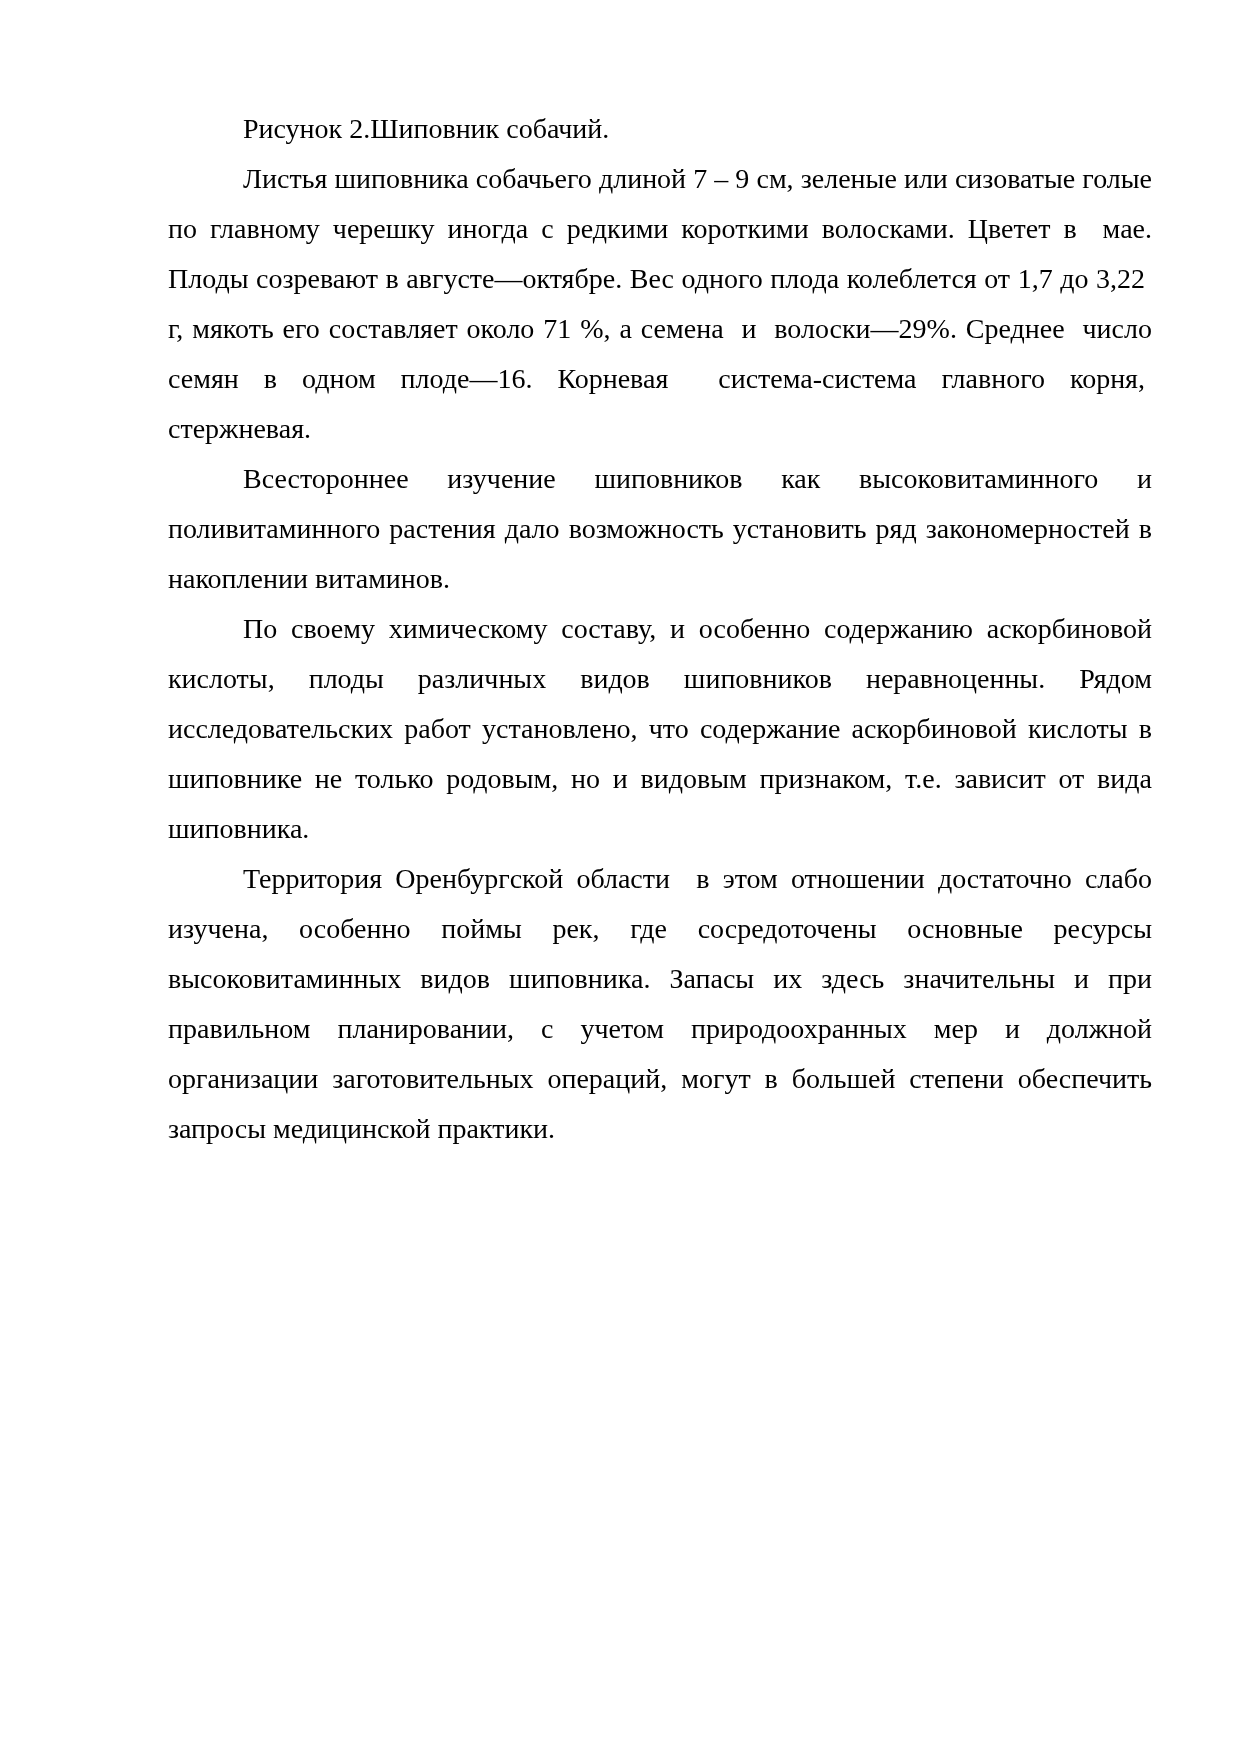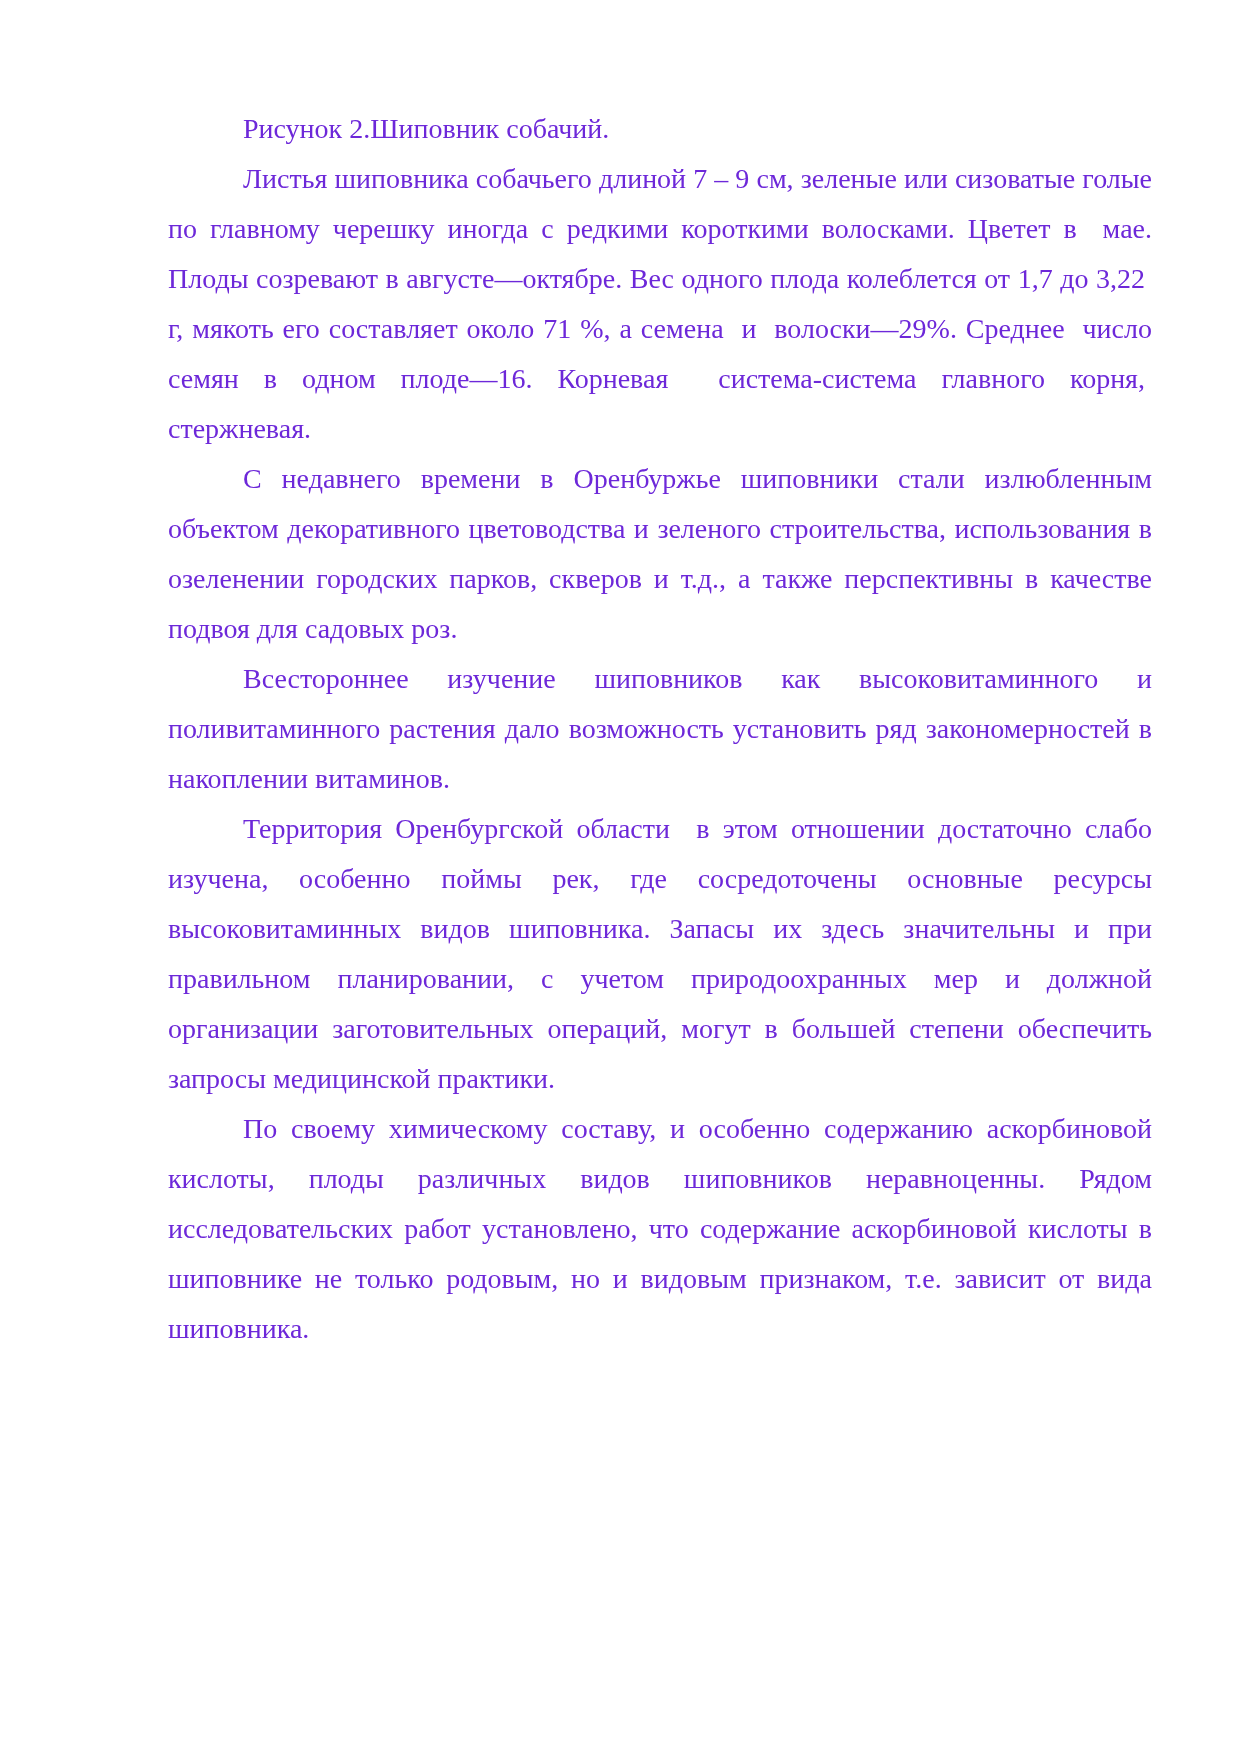--- a/index.html
+++ b/index.html
@@ -7,21 +7,21 @@
     padding: 0;
     background: #ffffff;
   }
   .page {
     position: relative;
     width: 1189px;
     height: 1755px;
     background: #ffffff;
     overflow: hidden;
     font-family: "Liberation Serif", serif;
-    color: #6d28d9;
+    color: #000000;
   }
   .content {
     position: absolute;
     left: 168px;
     top: 104px;
     width: 984px;
   }
   .content p {
     margin: 0;
     padding: 0;
@@ -31,18 +31,17 @@
     text-indent: 75px;
   }
 </style>
 </head>
 <body>
 
 <div class="page">
   <div class="content">
     <p>Рисунок 2.Шиповник собачий.</p>
     <p>Листья шиповника собачьего длиной 7 – 9 см, зеленые или сизоватые голые по главному черешку иногда с редкими короткими волосками. Цветет в&nbsp; мае. Плоды созревают в августе—октябре. Вес одного плода колеблется от 1,7 до 3,22&nbsp; г, мякоть его составляет около 71 %, а семена&nbsp; и&nbsp; волоски—29%. Среднее&nbsp; число семян в одном плоде—16. Корневая&nbsp; система-система главного корня,&nbsp; стержневая.</p>
-    <p>С недавнего времени в Оренбуржье шиповники стали излюбленным объектом декоративного цветоводства и зеленого строительства, использования в озеленении городских парков, скверов и т.д., а также перспективны в качестве подвоя для садовых роз.</p>
     <p>Всестороннее изучение шиповников как высоковитаминного и поливитаминного растения дало возможность установить ряд закономерностей в накоплении витаминов.</p>
+    <p>По своему химическому составу, и особенно содержанию аскорбиновой кислоты, плоды различных видов шиповников неравноценны. Рядом исследовательских работ установлено, что содержание аскорбиновой кислоты в шиповнике не только родовым, но и видовым признаком, т.е. зависит от вида шиповника.</p>
     <p>Территория Оренбургской области&nbsp; в этом отношении достаточно слабо изучена, особенно поймы рек, где сосредоточены основные ресурсы высоковитаминных видов шиповника. Запасы их здесь значительны и при правильном планировании, с учетом природоохранных мер и должной организации заготовительных операций, могут в большей степени обеспечить запросы медицинской практики.</p>
-    <p>По своему химическому составу, и особенно содержанию аскорбиновой кислоты, плоды различных видов шиповников неравноценны. Рядом исследовательских работ установлено, что содержание аскорбиновой кислоты в шиповнике не только родовым, но и видовым признаком, т.е. зависит от вида шиповника.</p>
   </div>
 </div>
 
 </body></html>

